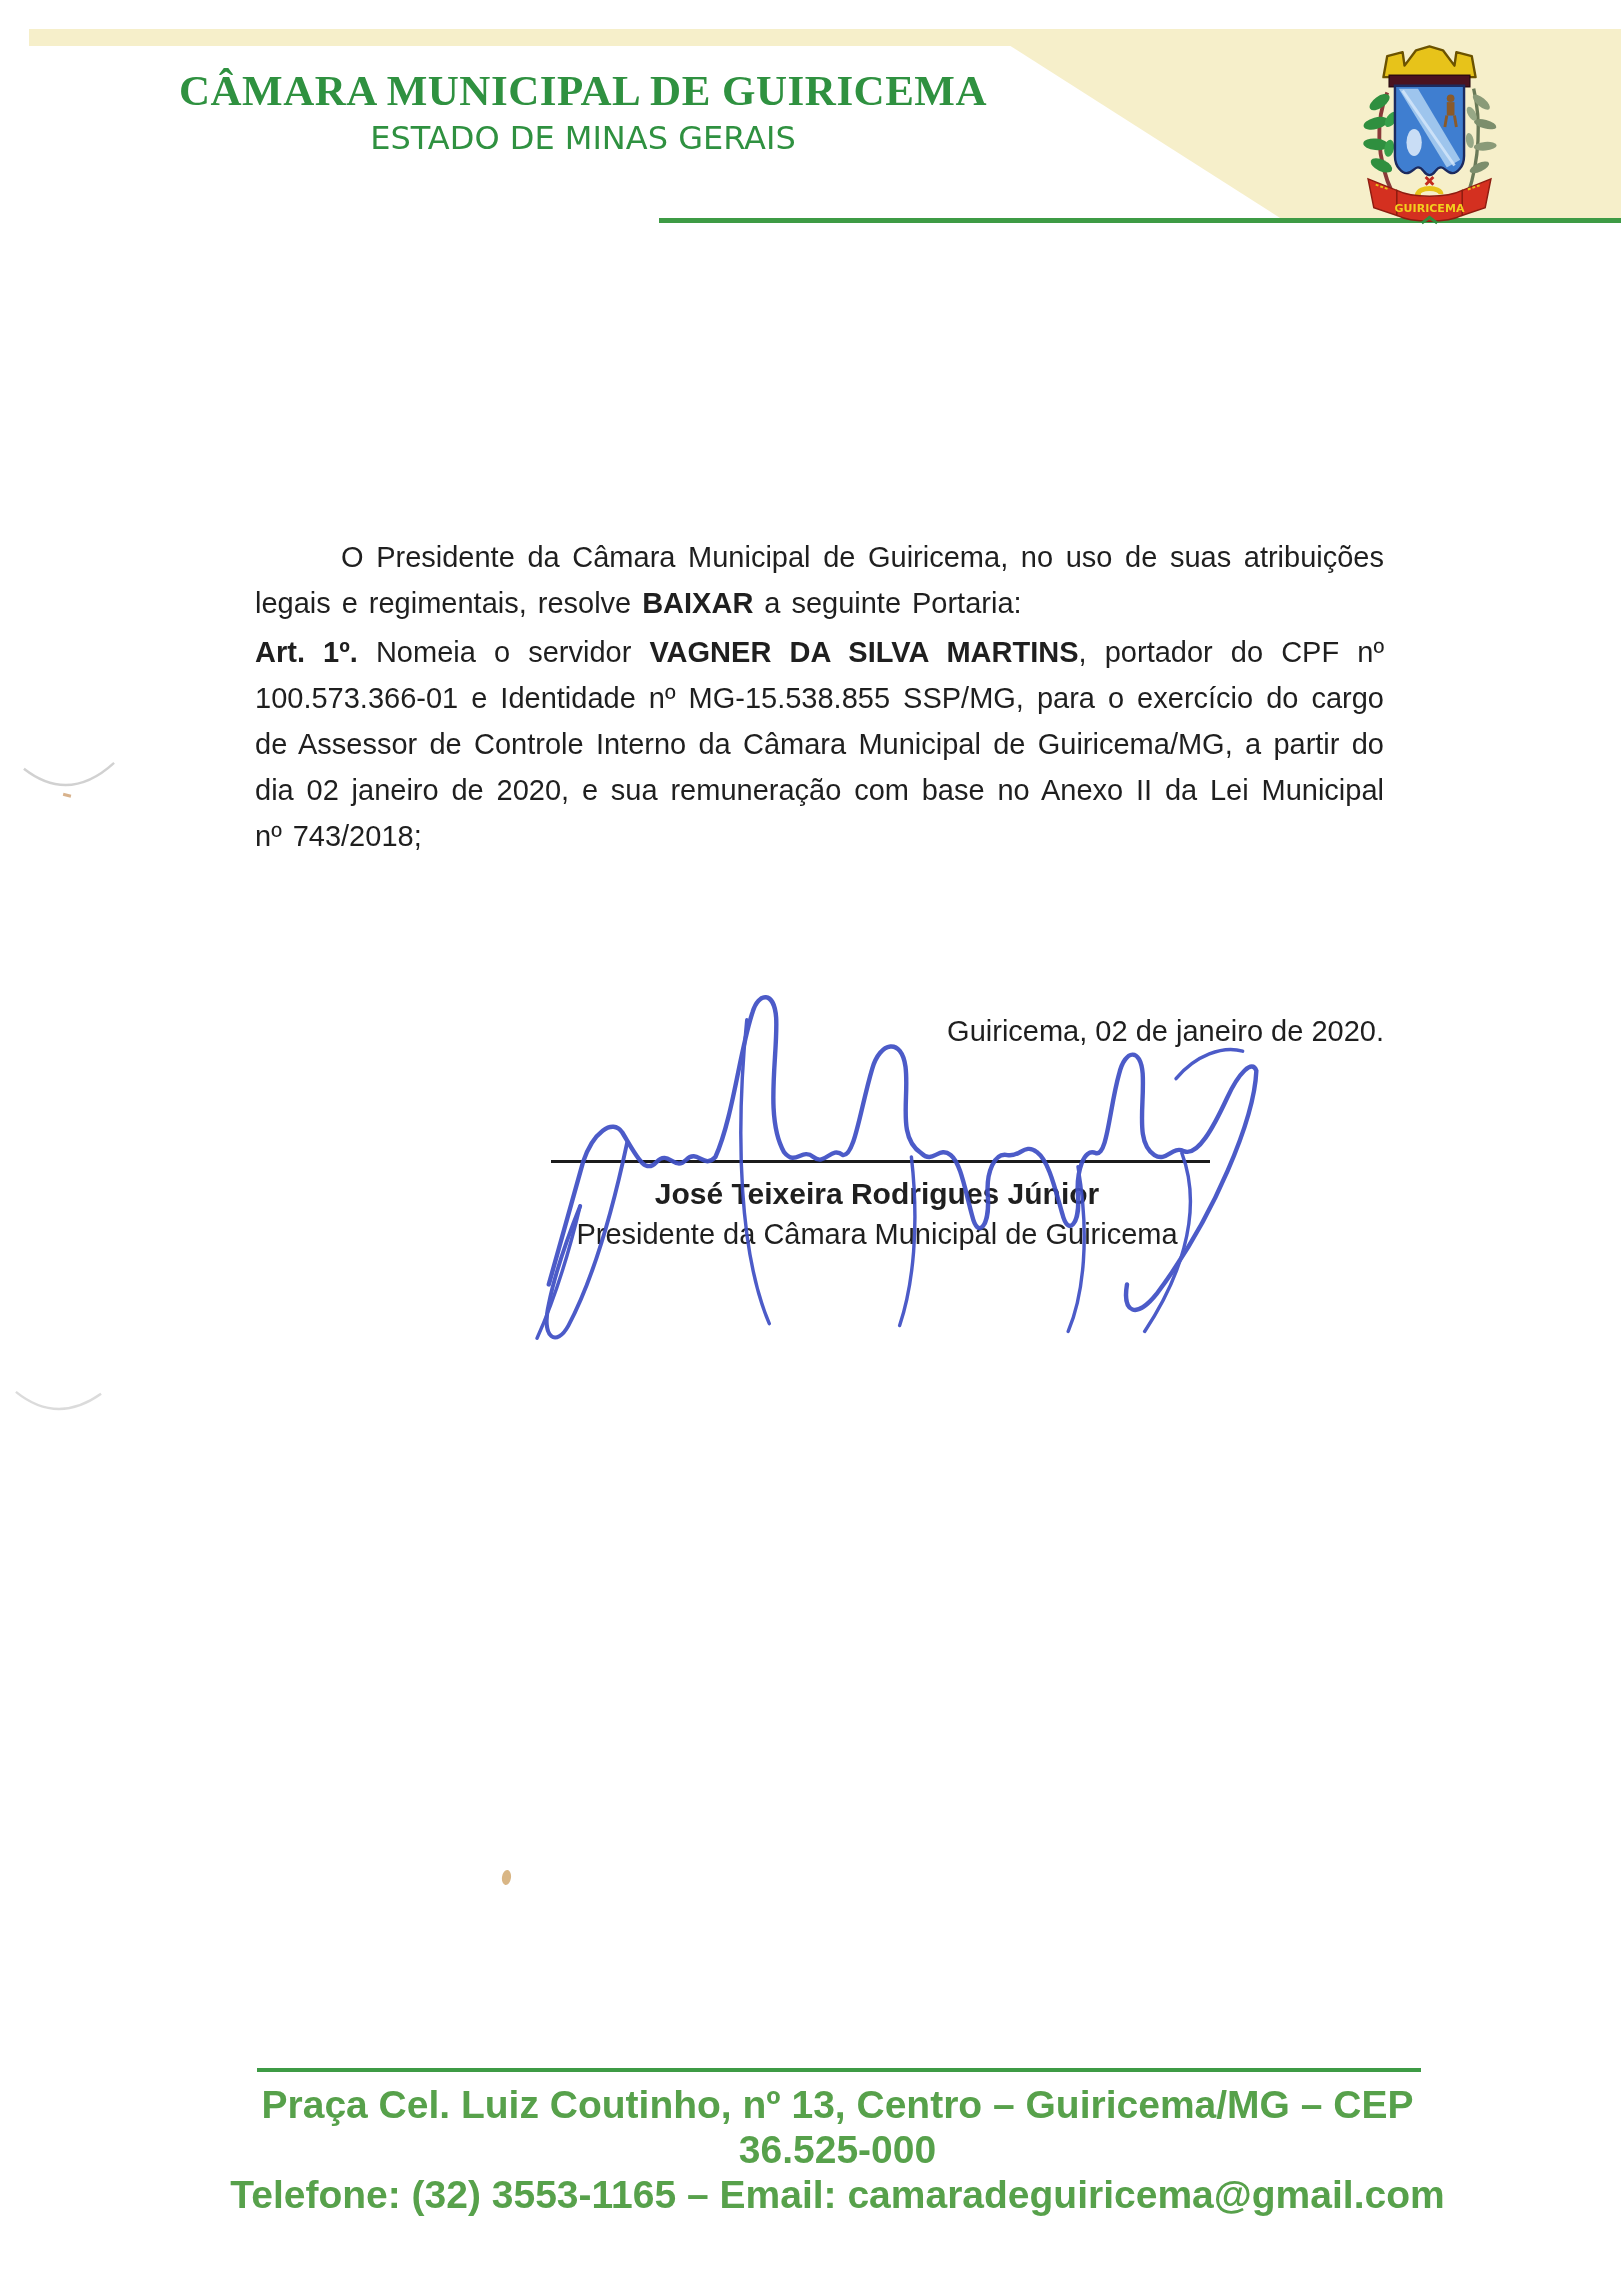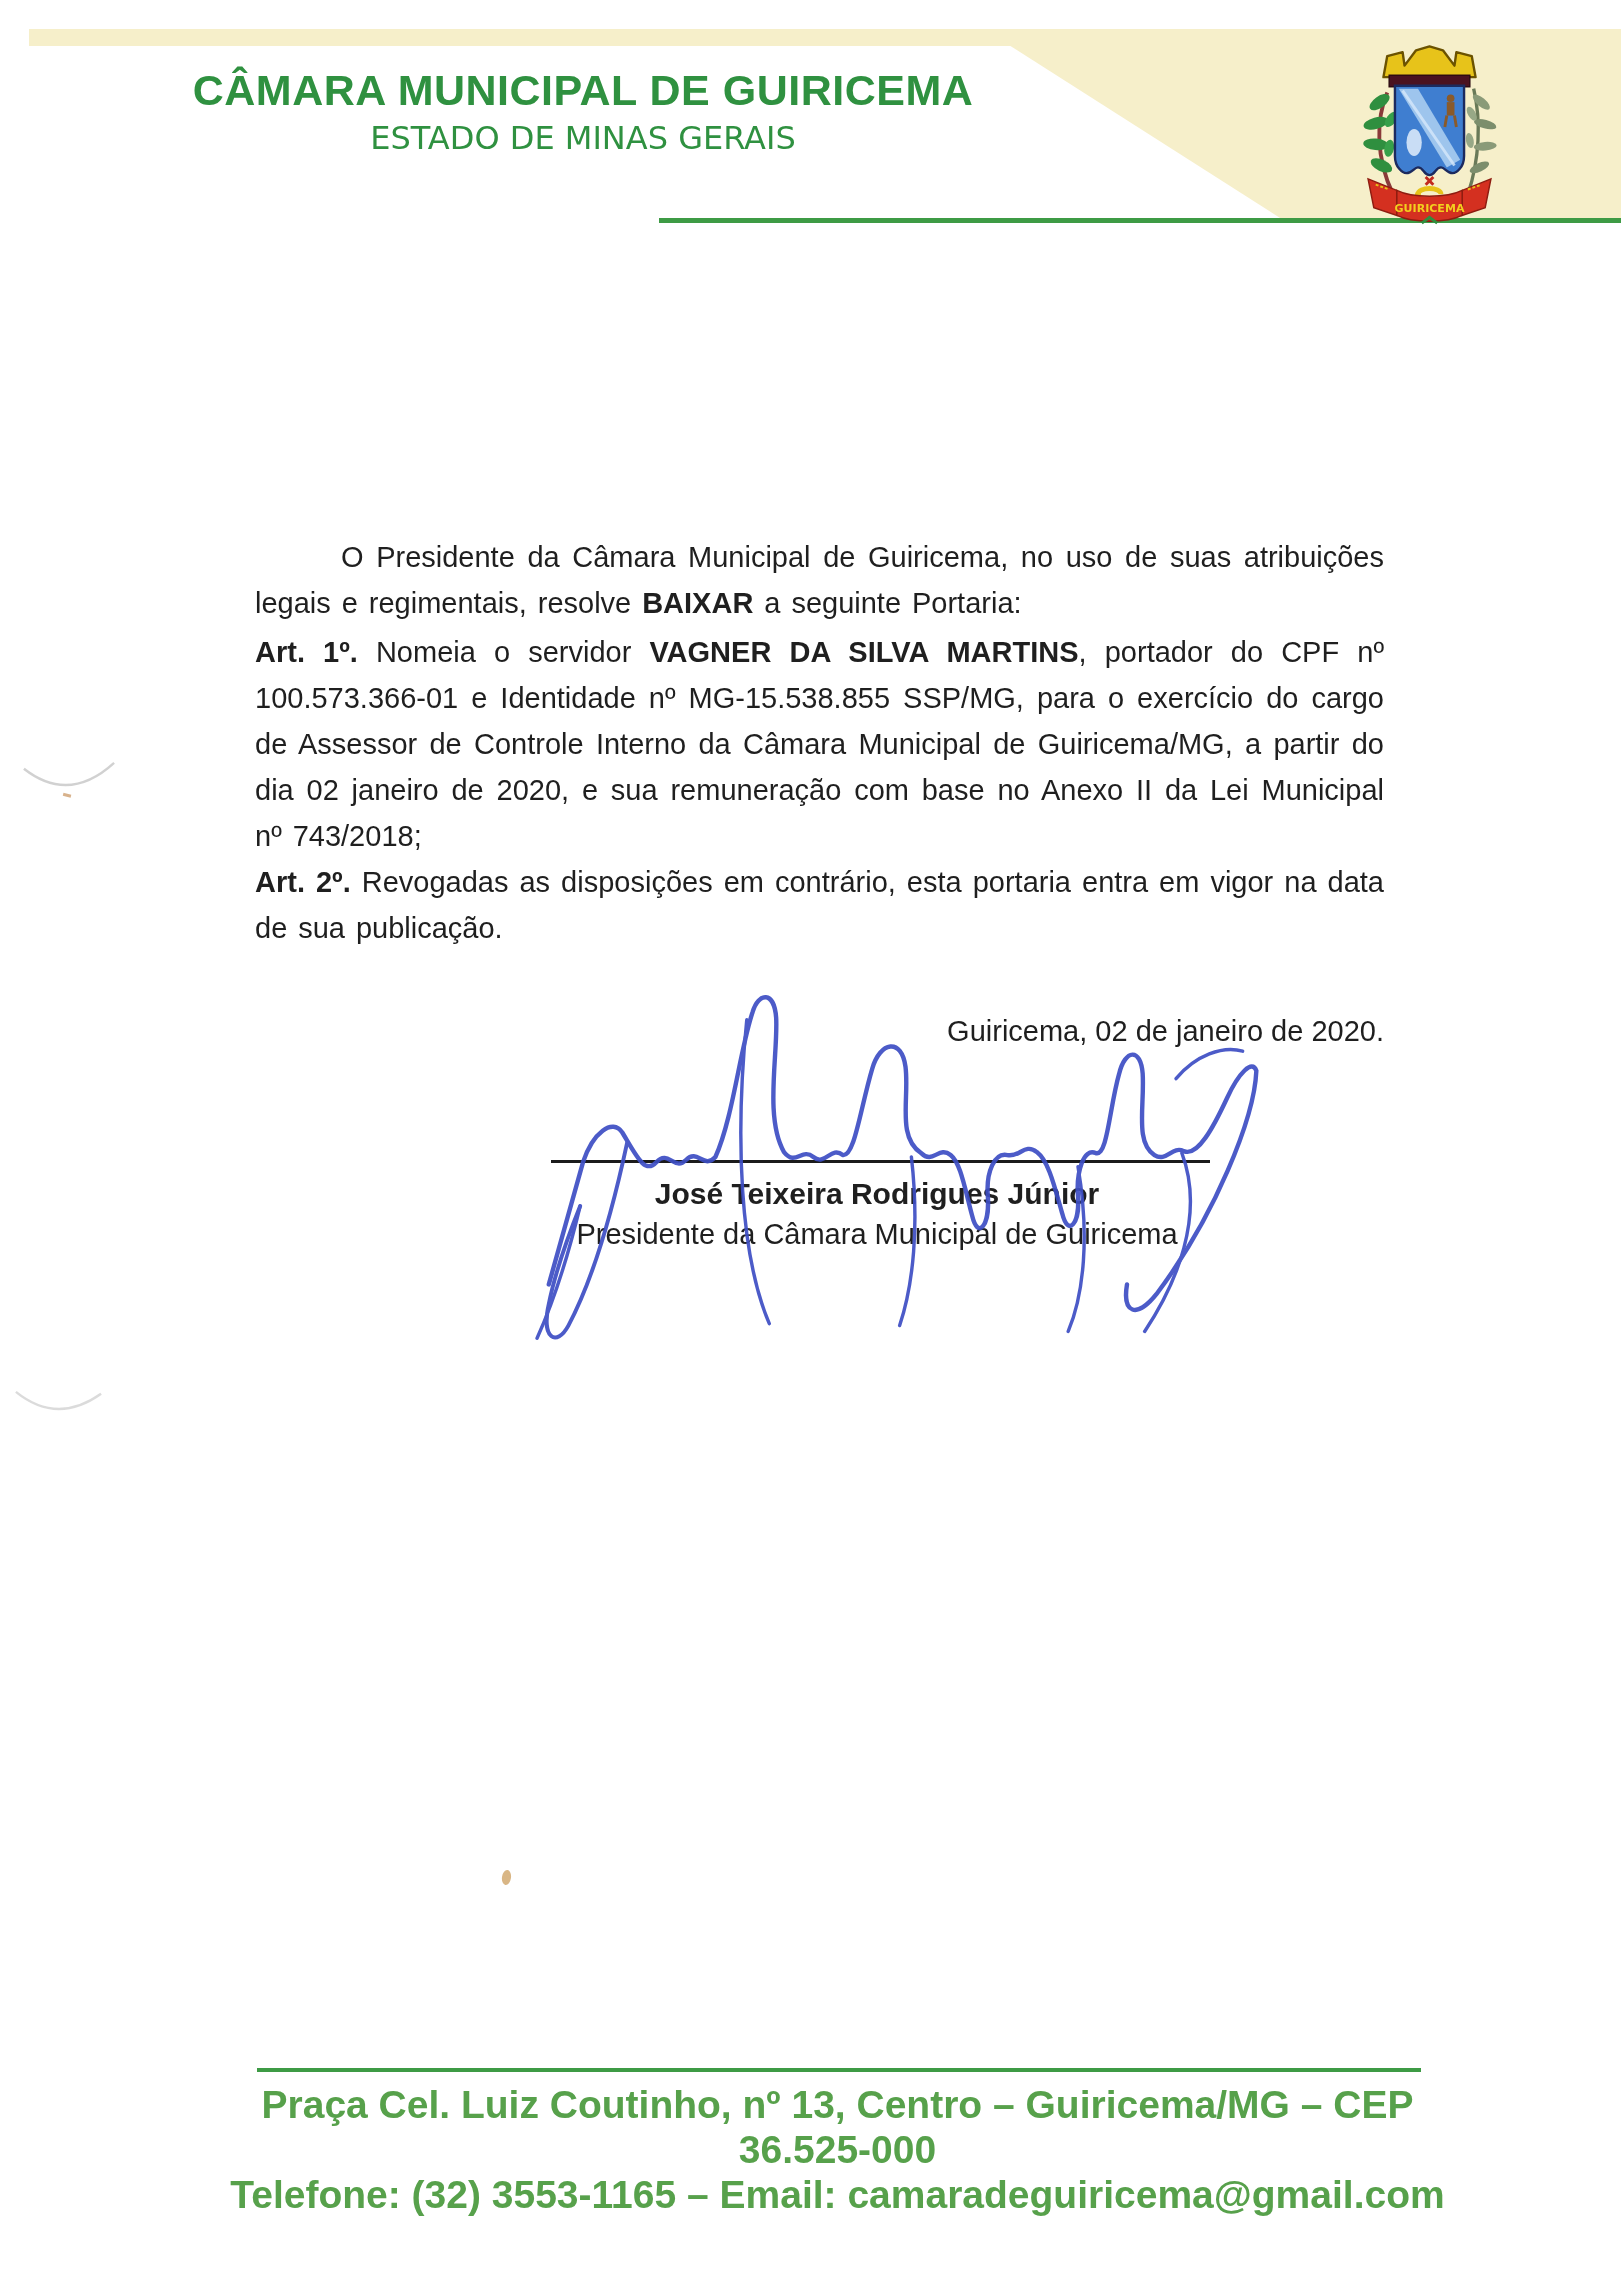--- a/index.html
+++ b/index.html
@@ -7,21 +7,21 @@
     position:relative;width:1621px;height:2292px;background:#ffffff;
     font-family:"Liberation Sans",sans-serif;color:#1f1f1f;overflow:hidden;
     margin:0 auto;
   }
   
   .accent-band{position:absolute;left:29px;top:29px;width:990px;height:16.7px;background:#f6efca;}
   .accent-corner{position:absolute;left:1010px;top:29px;width:612px;height:192px;background:#f6efca;
     clip-path:polygon(0% 0%,100% 0%,100% 100%,44.9% 100%,0% 8.7%);}
   .header-rule{position:absolute;left:659px;top:218px;width:963px;height:4.9px;background:#3e9b45;}
   .header-text{position:absolute;left:88px;top:63px;width:990px;text-align:center;}
-  .org-title{font-family:Liberation Sans, sans-serif;font-weight:bold;font-size:43px;line-height:55px;color:#2f9140;letter-spacing:0.5px;}
+  .org-title{font-family:Liberation Serif, serif;font-weight:bold;font-size:43px;line-height:55px;color:#2f9140;letter-spacing:0.5px;}
   .org-state{font-family:"DejaVu Sans",sans-serif;font-weight:normal;font-size:32px;line-height:41px;color:#2f9140;}
   .org-cnpj{font-family:"DejaVu Sans",sans-serif;font-weight:bold;font-size:24.5px;line-height:35px;color:#2f9140;}
   .crest{position:absolute;left:1353px;top:33px;width:153px;height:192px;}
   
   .content{position:absolute;left:255px;width:1129px;}
   .doc-title{top:343px;text-align:center;font-weight:bold;font-size:30px;}
   .epigraph{top:469px;text-align:right;font-style:italic;font-size:29px;}
   .para{font-size:29px;line-height:46px;text-align:justify;word-spacing:2.9px;}
   .p-intro{top:534px;text-indent:86px;}
   .p-art1{top:629px;}
@@ -112,21 +112,20 @@
       <path d="M70 198 L78 192 L86 198" fill="none" stroke="#2f8f3f" stroke-width="3"></path>
     </g>
   </svg>
 
 
 
   <p class="content para p-intro" style="position:absolute;margin:0;"><span>O Presidente da Câmara Municipal de Guiricema, no uso de suas atribuições legais e regimentais, resolve </span><span class="b">BAIXAR</span><span> a seguinte Portaria:</span></p>
 
   <p class="content para p-art1" style="position:absolute;margin:0;"><span class="b">Art. 1º.</span><span> Nomeia o servidor </span><span class="b">VAGNER DA SILVA MARTINS</span><span>, portador do CPF nº 100.573.366-01 e Identidade nº MG-15.538.855  SSP/MG, para o exercício do cargo de Assessor de Controle Interno  da Câmara Municipal de Guiricema/MG, a partir do dia 02 janeiro de 2020, e sua remuneração com base no Anexo II da Lei Municipal nº 743/2018;</span></p>
 
-  <p class="content para p-art2" style="position:absolute;margin:0;"><span class="b">Art. 2º.</span><span> Revogadas as disposições em contrário, esta portaria entra em vigor na data de sua publicação.</span></p>
 
   <div class="content dateline" style="position:absolute;">Guiricema, 02 de janeiro de 2020.</div>
 
   <div class="sig-rule"></div>
   <div class="sig-block">
     <div class="signer-name">José Teixeira Rodrigues Júnior</div>
     <div class="signer-role">Presidente da Câmara Municipal de Guiricema</div>
   </div>
 
   <svg class="sig-ink" viewBox="0 0 800 400">

